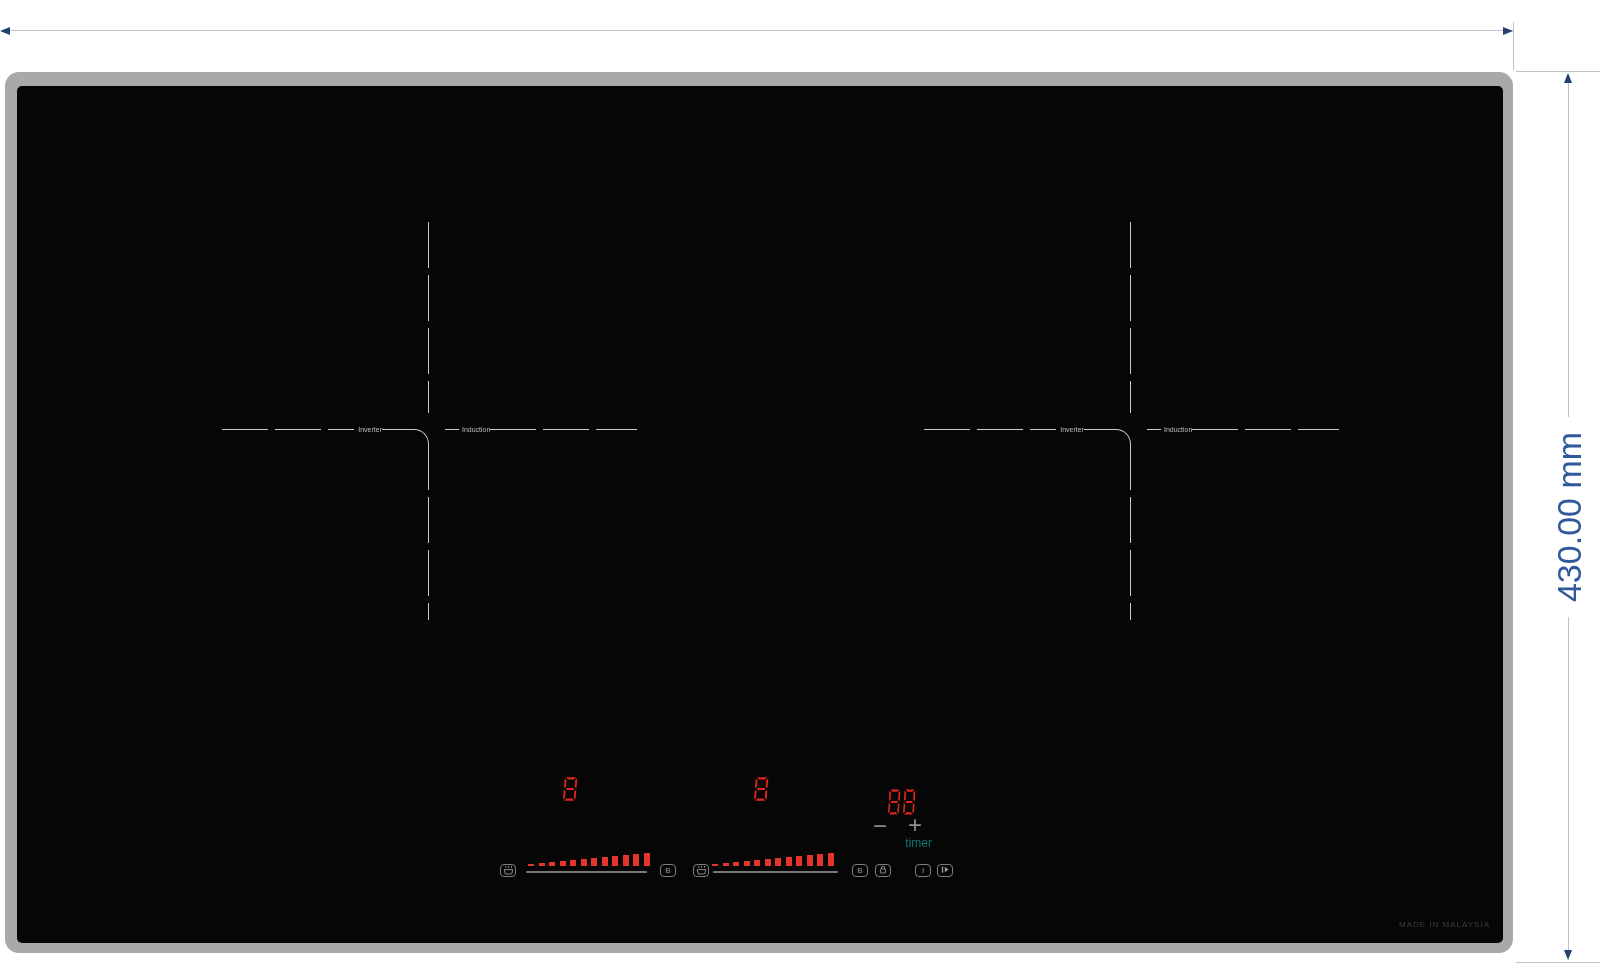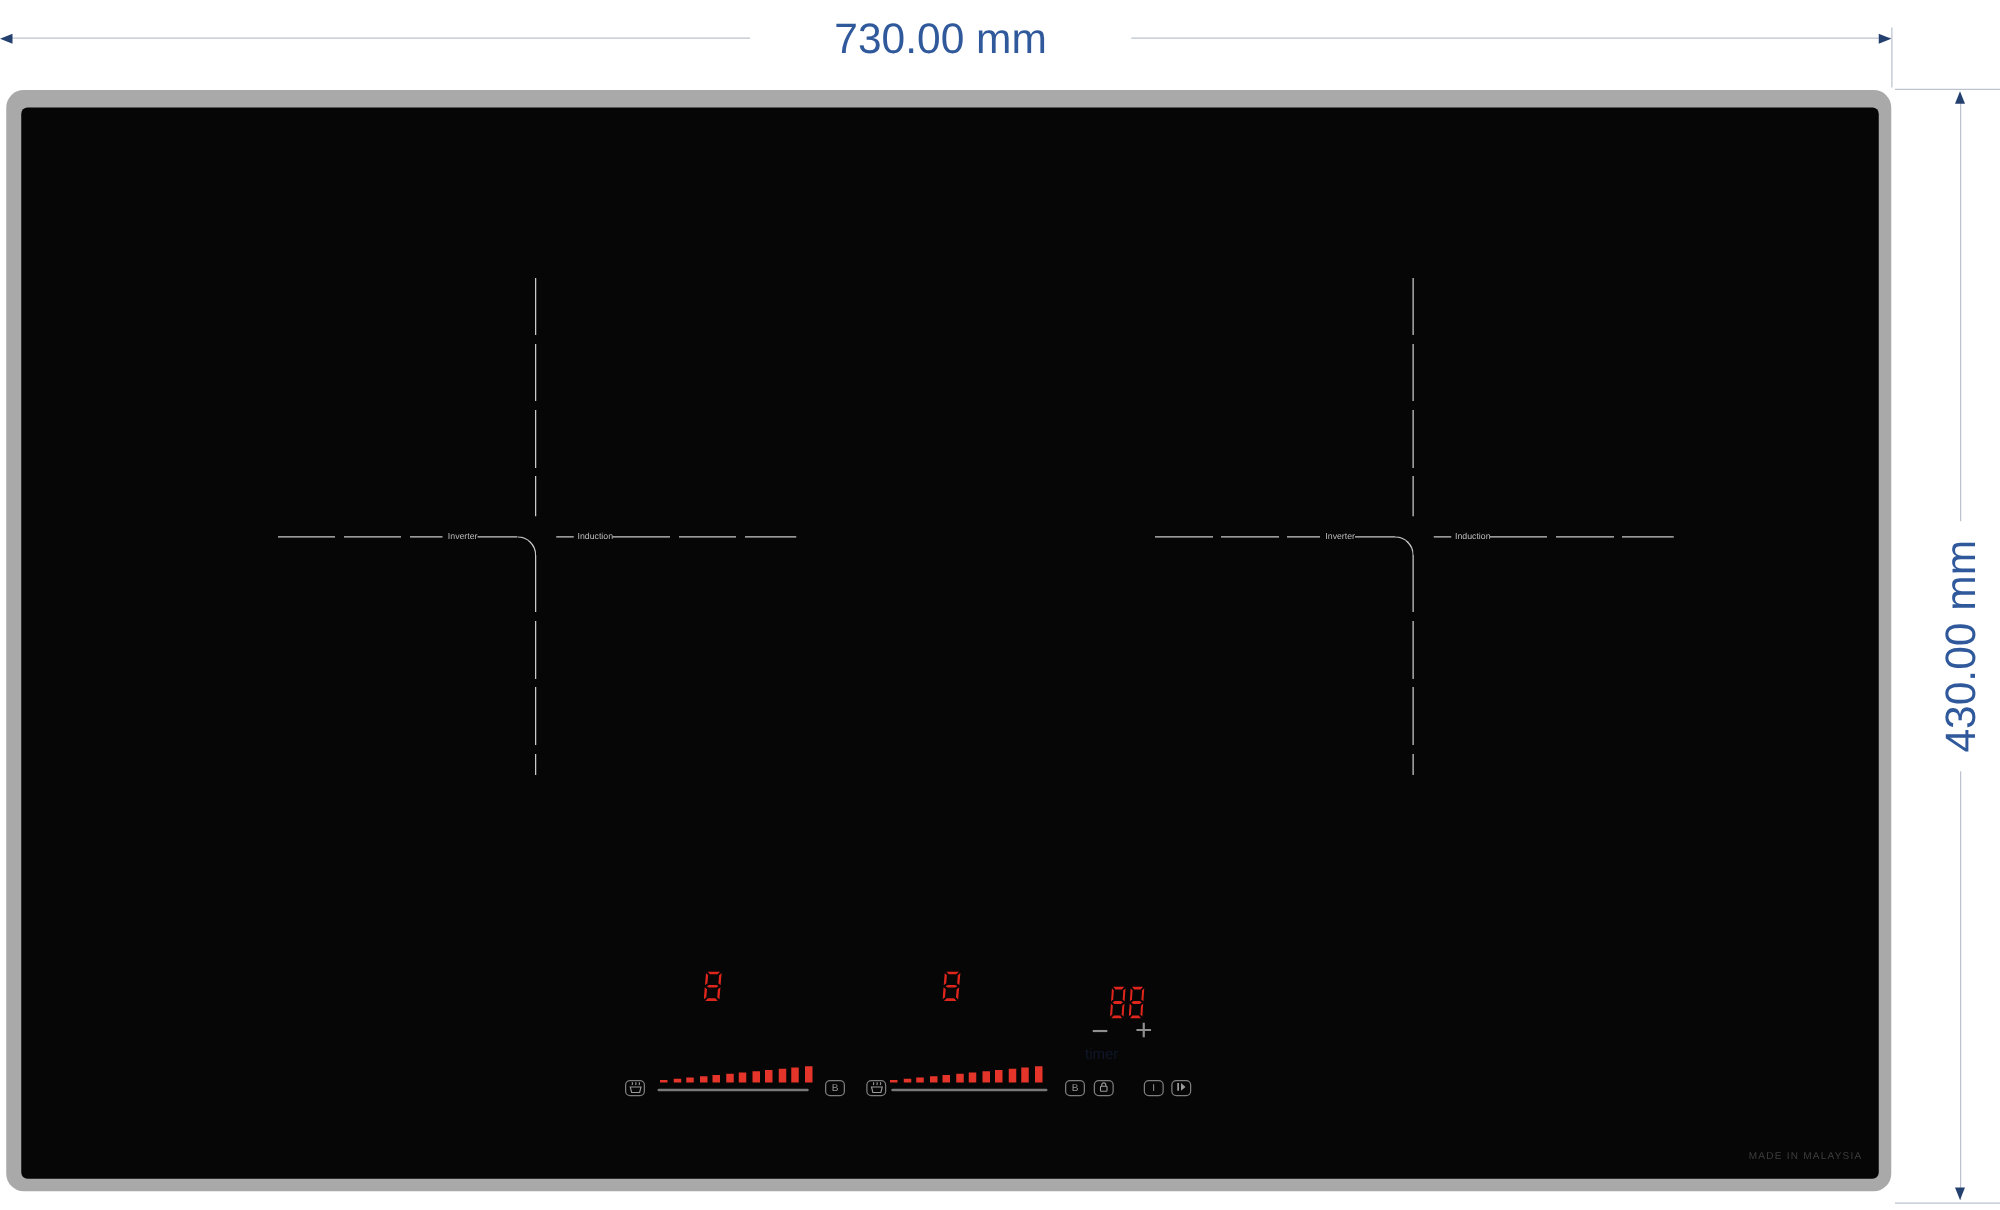--- a/index.html
+++ b/index.html
@@ -37,33 +37,32 @@
   .cross .zlabel{position:absolute;top:-4px;font-size:7px;color:#bdbdbd;line-height:9px;white-space:nowrap;}
 
   
   .seg{position:absolute;display:flex;gap:2px;}
   .bars{position:absolute;display:flex;align-items:flex-end;gap:4.5px;height:14px;}
   .bars .bar{width:6px;}
   .slider{position:absolute;height:2px;background:#787878;border-radius:1px;}
   .ctl-btn{position:absolute;width:16px;height:13px;border:1px solid #7d7d7d;border-radius:4px;
            display:flex;align-items:center;justify-content:center;color:#9a9a9a;font-size:8px;line-height:1;}
   .pm{position:absolute;color:#8f8f8f;font-size:24px;line-height:24px;font-weight:400;}
-  .timer-label{position:absolute;color:#0f172a;font-size:12px;text-align:left;}
+  .timer-label{position:absolute;color:#0f766e;font-size:12px;text-align:right;}
   .made-in{position:absolute;color:#3f3f3f;font-size:8px;letter-spacing:1px;white-space:nowrap;}
 </style>
 </head>
 <body>
 
 <div class="stage">
 
   <div class="dim-line-h" style="left:3px;top:30px;width:1510px;"></div>
   <div class="arr left" style="left:0px;top:27px;"></div>
   <div class="arr right" style="left:1503px;top:27px;"></div>
   <div class="ext-line-v" style="left:1513px;top:22px;height:48px;"></div>
-  <div class="dim-label" style="left:600px;top:11px;width:305px;">730.00 mm</div>
 
   <div class="dim-line-v" style="left:1568px;top:76px;height:884px;"></div>
   <div class="arr up" style="left:1564px;top:73px;"></div>
   <div class="arr down" style="left:1564px;top:950px;"></div>
   <div class="ext-line-h" style="left:1516px;top:71px;width:84px;"></div>
   <div class="ext-line-h" style="left:1516px;top:962px;width:84px;"></div>
   <div class="dim-label" style="left:1469px;top:497px;width:200px;height:40px;transform:rotate(-90deg);">430.00 mm</div>
 
   <div class="frame"></div>
   <div class="glass"></div>

